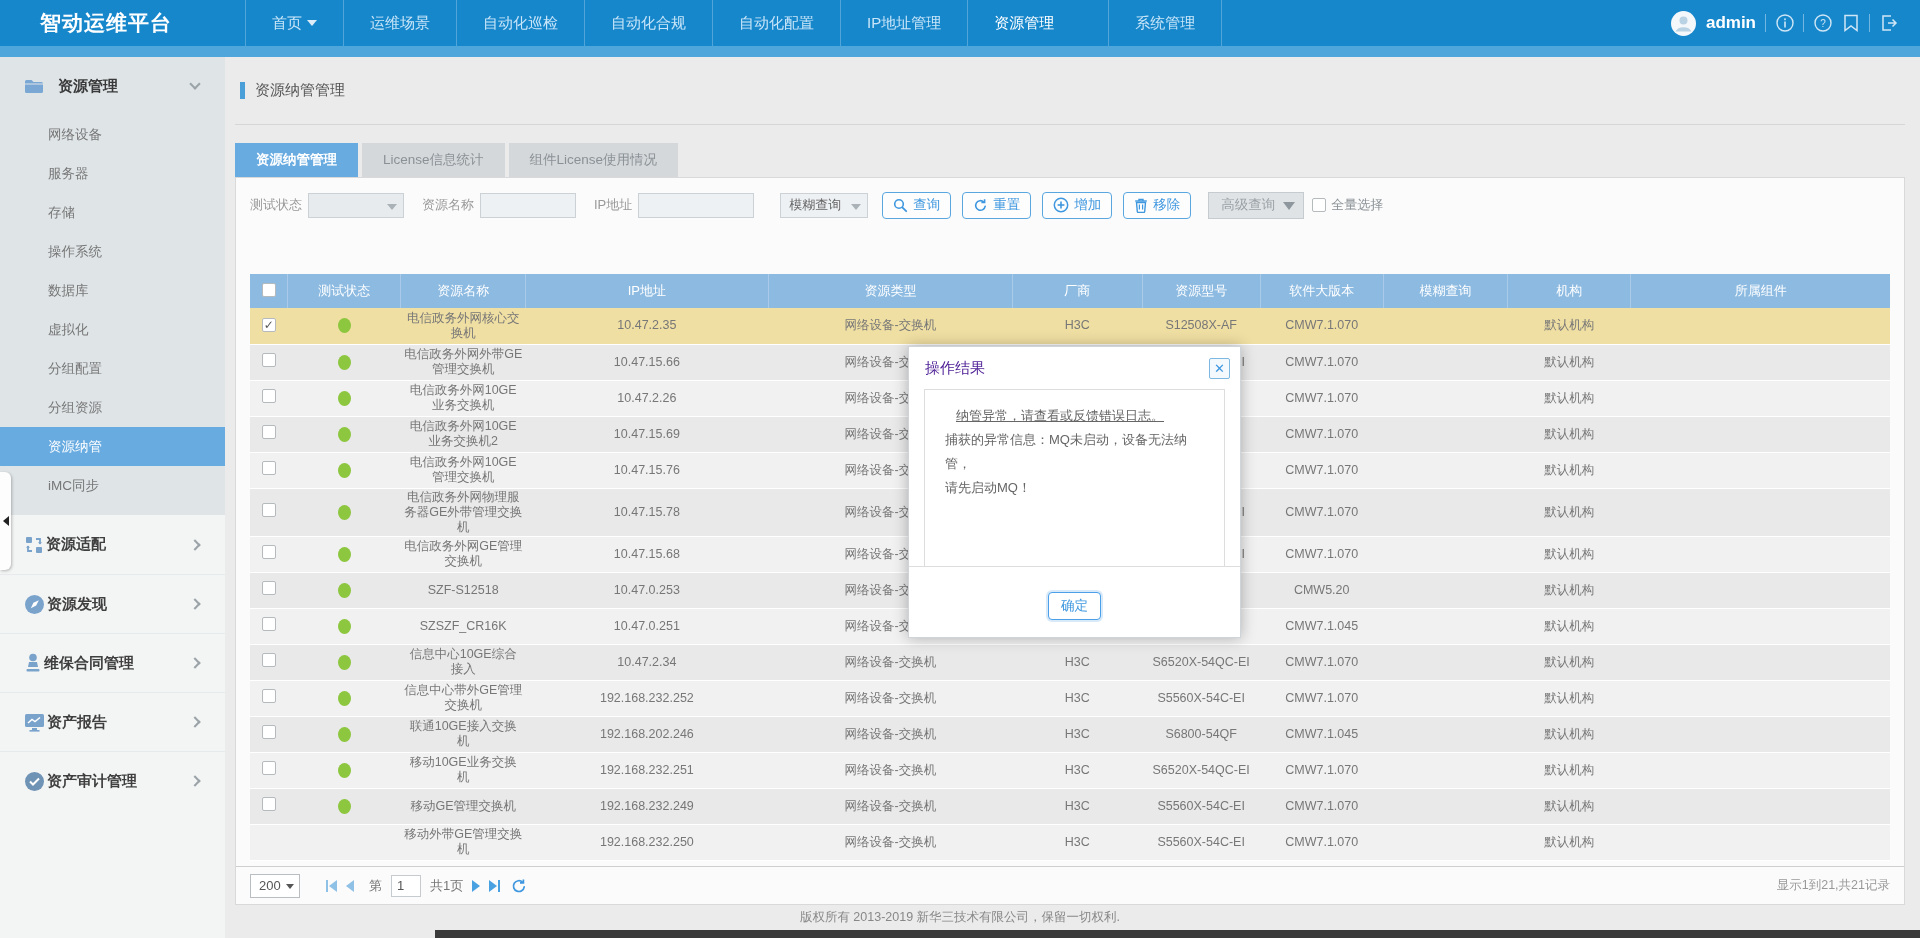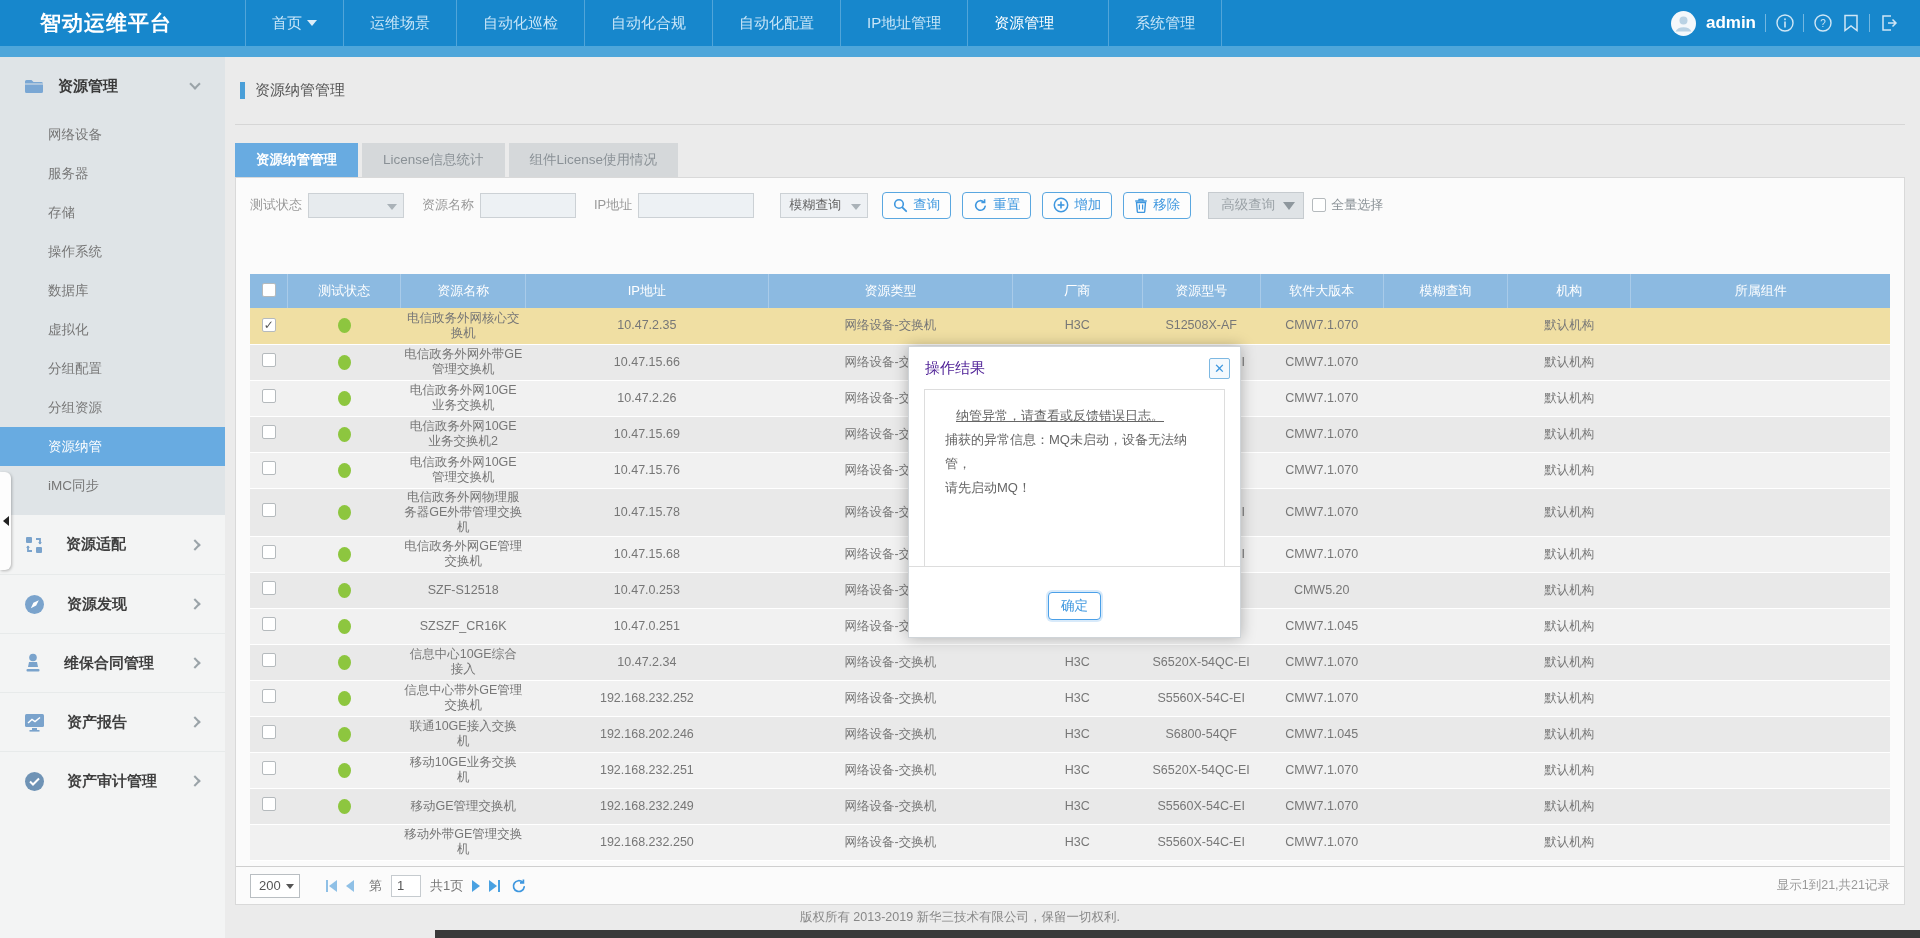--- a/index.html
+++ b/index.html
@@ -28,21 +28,21 @@
   .side-header { display:flex; align-items:center; height:58px; padding-left:24px; cursor:pointer; }
   .side-header .label { font-size:15px; font-weight:bold; color:#3a3a3a; margin-left:14px; }
   .chev { display:inline-block; width:8px; height:8px; border-right:2px solid #9aa3a8; border-bottom:2px solid #9aa3a8; }
   .chev.down { transform:rotate(45deg); margin-left:auto; margin-right:26px; margin-top:-4px; }
   .chev.right { transform:rotate(-45deg); margin-left:auto; margin-right:26px; }
   .side-sub { list-style:none; }
   .side-sub li { height:39px; line-height:39px; padding-left:48px; font-size:13.5px; color:#777; cursor:pointer; }
   .side-sub li.selected { background:var(--c-sel,#68abe1); color:#fff; }
   .side-section { display:flex; align-items:center; height:59px; padding-left:24px; font-size:15px; font-weight:bold; color:#3f3f3f; cursor:pointer; border-top:1px solid #e7eaea; }
   .side-section:first-child { border-top:none; }
-  .side-section .label { margin-left:22px; font-weight:bold; }
+  .side-section .label { margin-left:2px; font-weight:bold; }
   .collapse-handle { position:absolute; left:0; top:415px; width:11px; height:98px; background:#fdfdfd; border-radius:0 6px 6px 0; box-shadow:1px 1px 3px rgba(0,0,0,.25); display:flex; align-items:center; justify-content:center; cursor:pointer; }
   .collapse-handle .tri { width:0; height:0; border-top:5px solid transparent; border-bottom:5px solid transparent; border-right:6px solid #222; }
 
   
   .main { position:absolute; top:57px; left:225px; right:0; bottom:0; background:#ebebeb; padding:0 15px 0 10px; }
   .title-row { height:68px; display:flex; align-items:center; border-bottom:1px solid #d6d6d6; padding-left:5px; }
   .title-accent { width:5px; height:17px; background:#4a9fd8; margin-right:10px; }
   .page-title { font-size:15px; color:#555; }
   .tabs { display:flex; margin-top:18px; height:34px; gap:4px; padding-left:0; }
   .tab { height:34px; line-height:34px; padding:0 21px; font-size:13.5px; background:#d5d8da; color:#8a9196; cursor:pointer; white-space:nowrap; }

